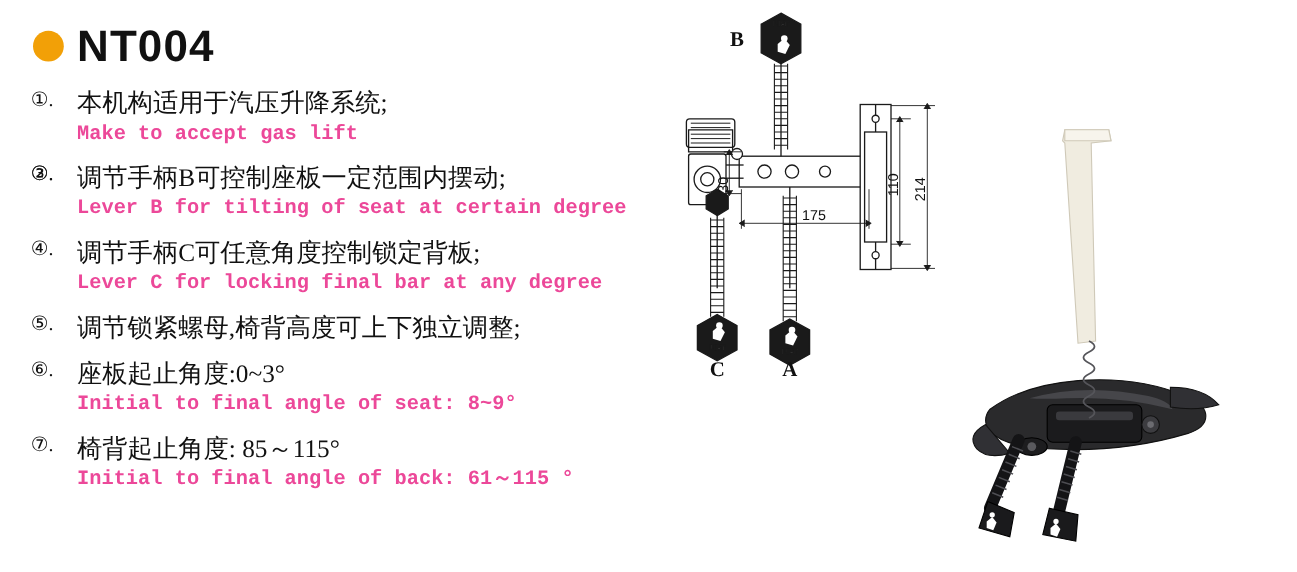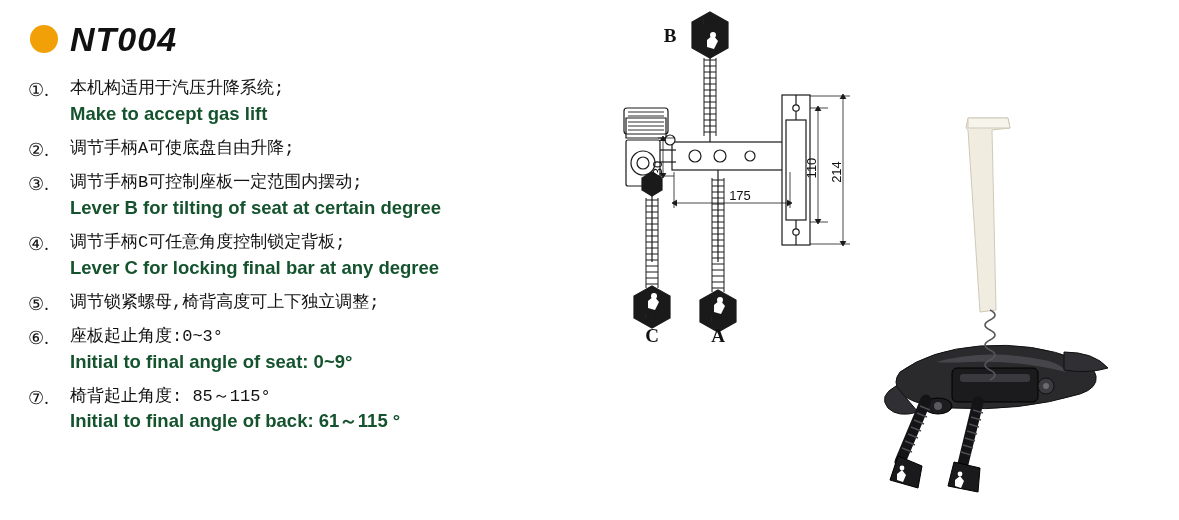--- a/index.html
+++ b/index.html
@@ -35,25 +35,24 @@
   #title-bullet {
     width: 28px;
     height: 28px;
     border-radius: 50%;
     background: #F2A007;
     flex: 0 0 auto;
   }
   #title-text {
     font-family: "Liberation Sans", sans-serif;
     font-weight: bold;
-    font-size: 34px;
+    font-size: 40px;
     letter-spacing: 1px;
     color: #111;
     line-height: 1;
-    font-style: italic;
   }
 
   #item-list {
     position: absolute;
     left: 28px;
     top: 78px;
     width: 560px;
   }
   .item {
     position: relative;
@@ -63,31 +62,31 @@
   .item-num {
     position: absolute;
     left: 0;
     top: 1px;
     font-family: "Liberation Serif", serif;
     font-size: 18px;
     color: #111;
     width: 38px;
   }
   .line-cn {
-    font-family: Liberation Mono, monospace;
-    font-size: 17px;
+    font-family: Liberation Serif, serif;
+    font-size: 23px;
     color: #111;
     line-height: 1.35;
     white-space: nowrap;
   }
   .line-en {
-    font-family: Liberation Sans, sans-serif;
+    font-family: Liberation Mono, monospace;
     font-weight: bold;
     font-size: 18.5px;
-    color: #14532d;
+    color: #ec4899;
     line-height: 1.35;
     margin-top: 1px;
     white-space: nowrap;
   }
 
   
   #drawing-panel {
     position: absolute;
     left: 600px;
     top: 0;
@@ -130,21 +129,20 @@
   <div id="item-list">
 
     <div class="item">
       <span class="item-num">①.</span>
       <div class="line-cn">本机构适用于汽压升降系统;</div>
       <div class="line-en">Make to accept gas lift</div>
     </div>
 
     <div class="item">
       <span class="item-num">②.</span>
-      <div class="line-cn">调节手柄A可使底盘自由升降;</div>
     </div>
 
     <div class="item">
       <span class="item-num">③.</span>
       <div class="line-cn">调节手柄B可控制座板一定范围内摆动;</div>
       <div class="line-en">Lever B for tilting of seat at certain degree</div>
     </div>
 
     <div class="item">
       <span class="item-num">④.</span>
@@ -153,21 +151,21 @@
     </div>
 
     <div class="item">
       <span class="item-num">⑤.</span>
       <div class="line-cn">调节锁紧螺母,椅背高度可上下独立调整;</div>
     </div>
 
     <div class="item">
       <span class="item-num">⑥.</span>
       <div class="line-cn">座板起止角度:0~3°</div>
-      <div class="line-en">Initial to final angle of seat: 0~9°</div>
+      <div class="line-en">Initial to final angle of seat: 8~9°</div>
     </div>
 
     <div class="item">
       <span class="item-num">⑦.</span>
       <div class="line-cn">椅背起止角度: 85～115°</div>
       <div class="line-en">Initial to final angle of back: 61～115 °</div>
     </div>
 
   </div>
 </div>

